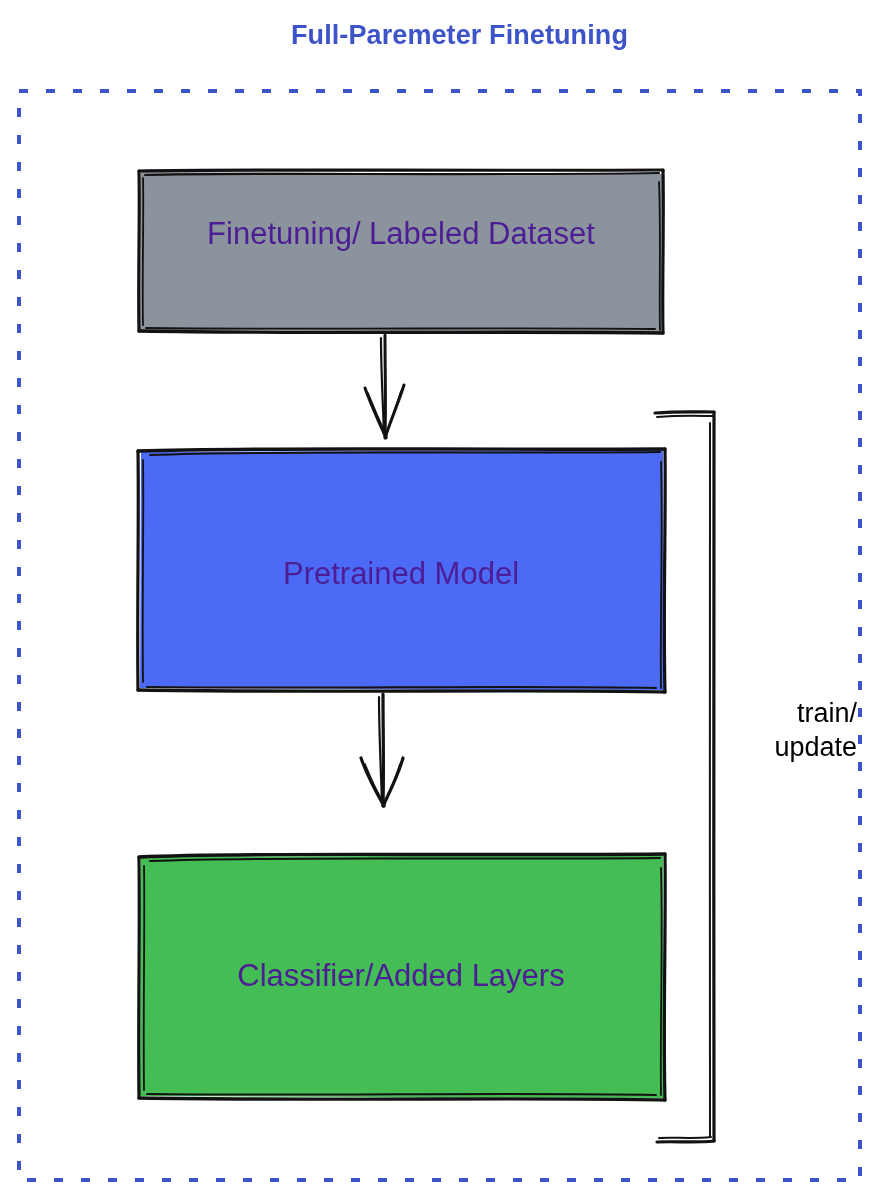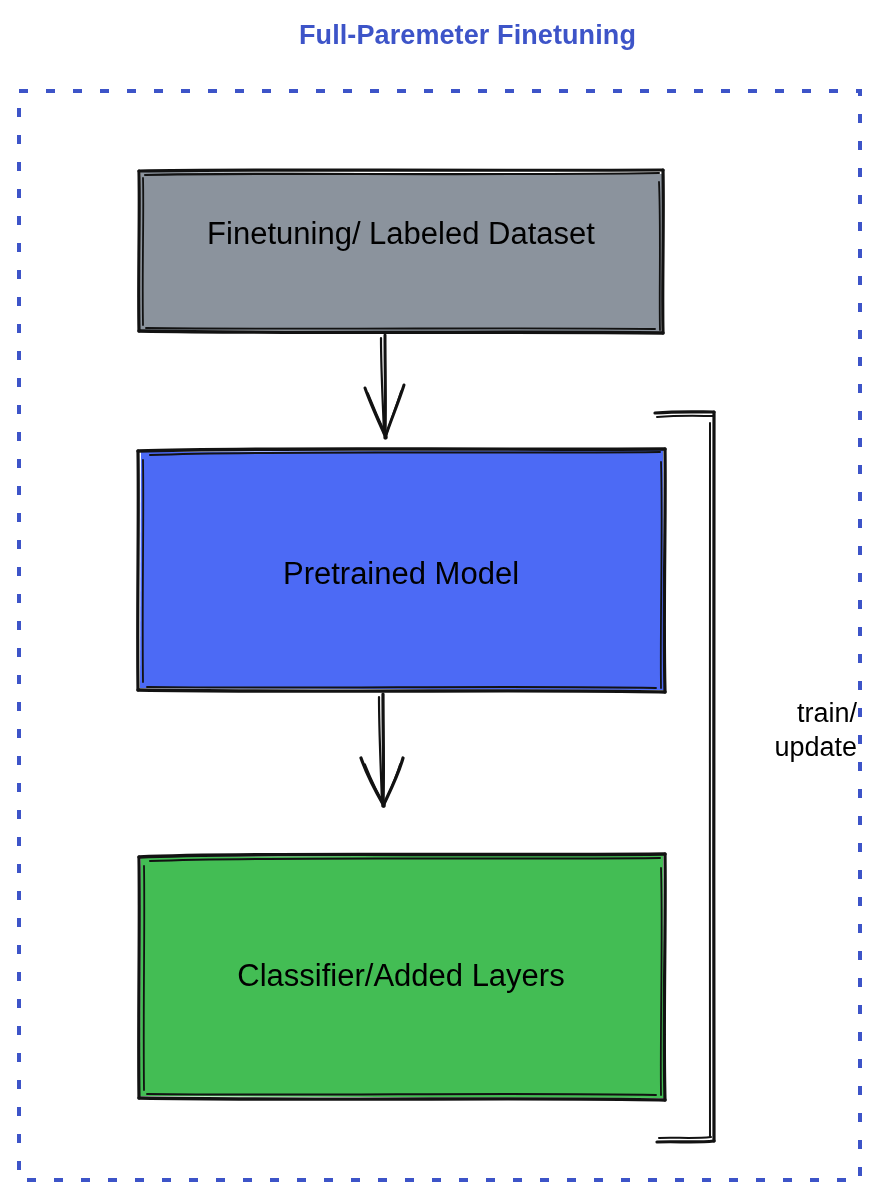--- a/index.html
+++ b/index.html
@@ -25,37 +25,37 @@
     position: absolute;
     top: 0;
     left: 0;
     width: 880px;
     height: 1200px;
     display: block;
   }
   .diagram-title {
     position: absolute;
     top: 20px;
-    left: 16px;
+    left: 8px;
     width: 807px;
     text-align: center;
     font-family: "Liberation Sans", sans-serif;
     font-size: 27px;
     font-weight: 700;
     color: #3d54c8;
     letter-spacing: 0.1px;
     white-space: nowrap;
     padding-left: 48px;
   }
   .node-label {
     position: absolute;
     font-family: "Liberation Sans", sans-serif;
     font-size: 31px;
     font-weight: 400;
-    color: #000000;
+    color: #4c1d95;
     text-align: center;
     white-space: nowrap;
     line-height: 1.15;
   }
   .edge-label {
     position: absolute;
     font-family: "Liberation Sans", sans-serif;
     font-size: 27px;
     font-weight: 400;
     color: #000000;

